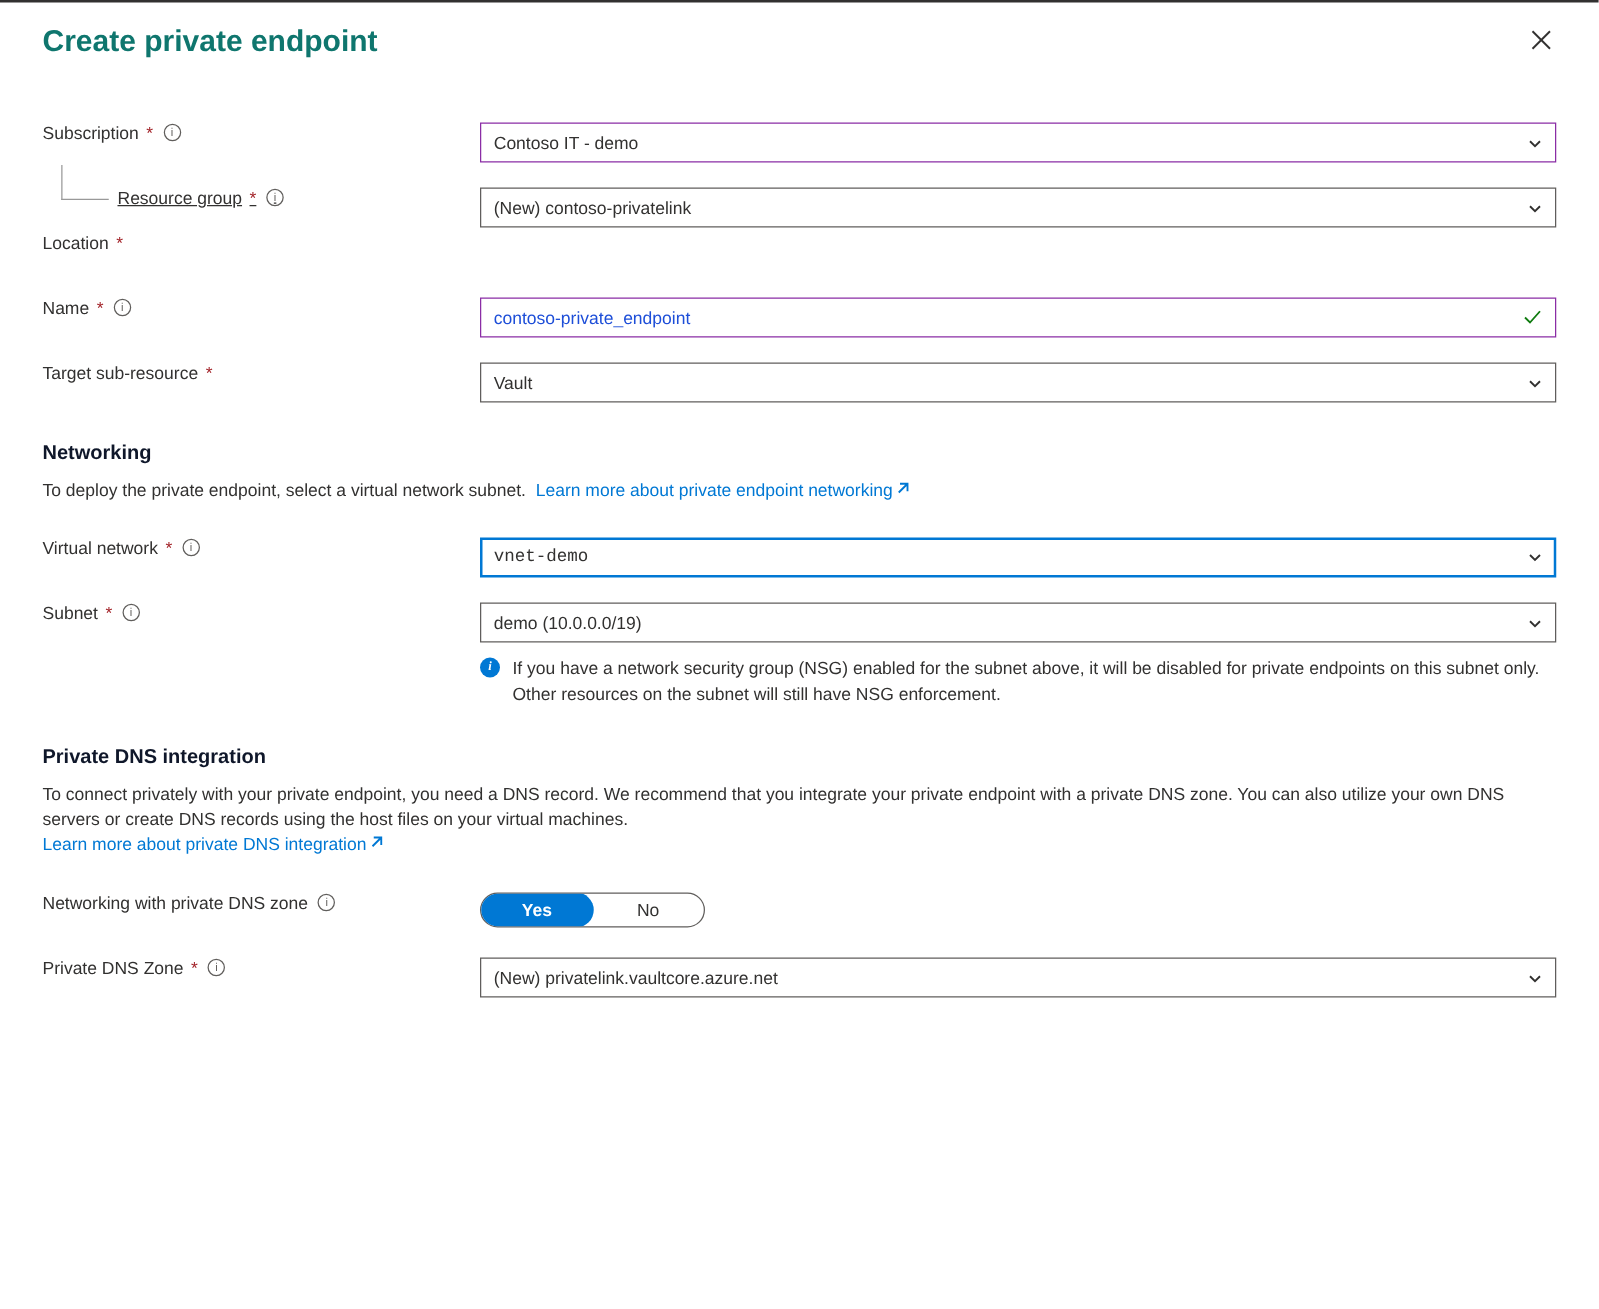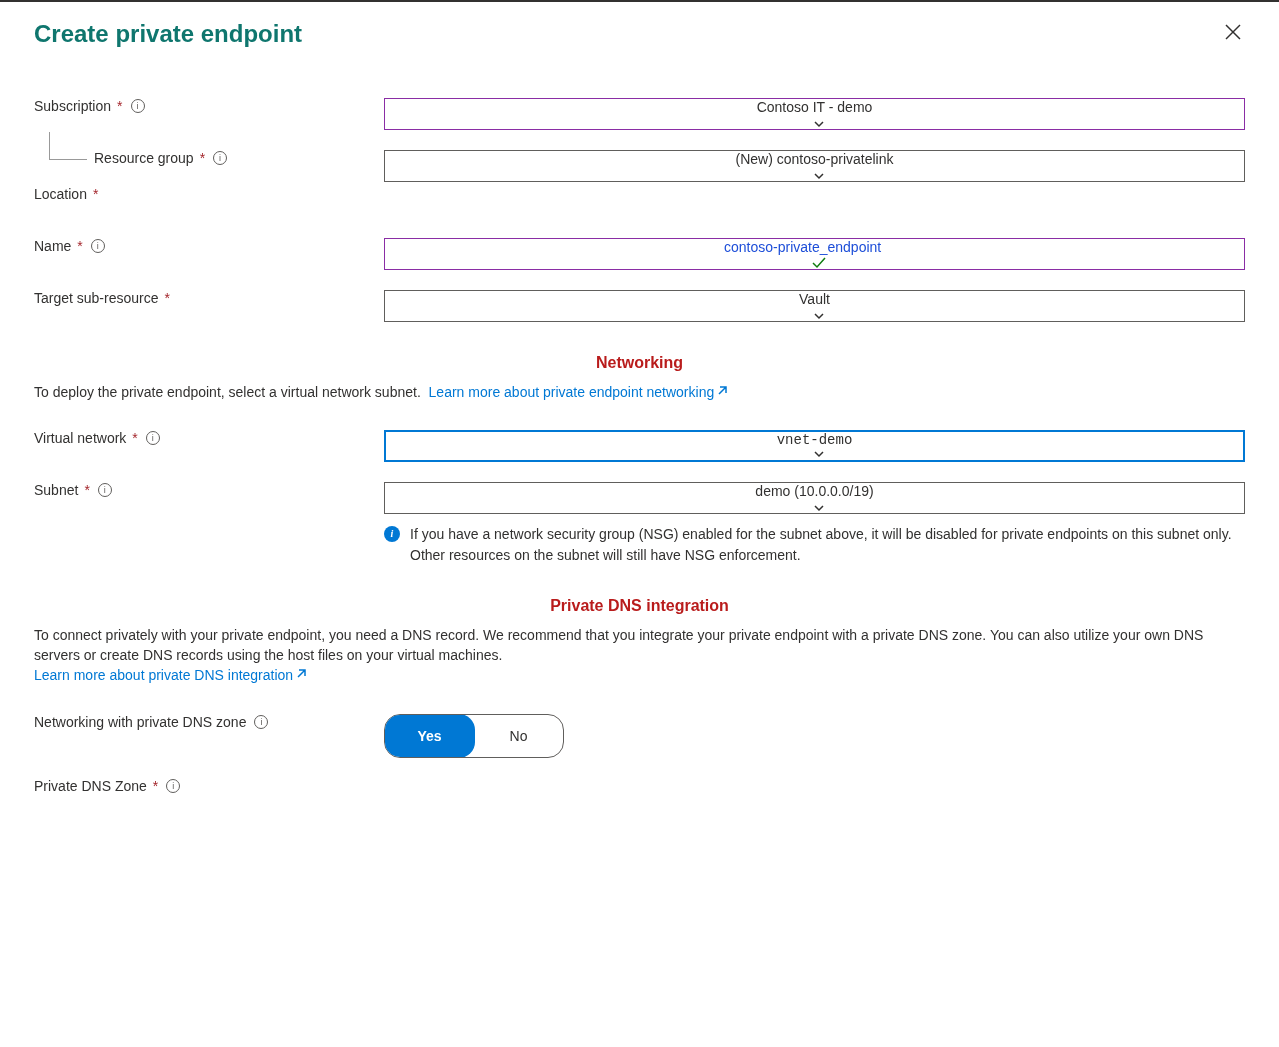--- a/index.html
+++ b/index.html
@@ -57,20 +57,21 @@
       width: 350px;
       display: flex;
       align-items: center;
       gap: 4px;
       font-size: 14px;
       color: #323130;
     }
     .label-col.indented {
       padding-left: 60px;
       position: relative;
+      text-decoration: underline;
     }
     .tree-connector {
       position: absolute;
       left: 15px;
       top: -18px;
       width: 38px;
       height: 28px;
       border-left: 1px solid #999;
       border-bottom: 1px solid #999;
     }
@@ -101,21 +102,20 @@
       border: 1px solid #605e5c;
       padding: 0 10px;
       font-size: 14px;
       background: #fff;
       color: #323130;
       display: flex;
       align-items: center;
       justify-content: space-between;
       cursor: pointer;
       position: relative;
-      flex-direction: column;
     }
     .select-box.highlighted {
       border: 1px solid #8a2da5;
     }
     .select-box.focused {
       border: 2px solid #0078d4;
       padding: 0 9px;
       font-family: Liberation Mono, monospace;
     }
     .text-input {
@@ -165,24 +165,23 @@
       font-size: 14px;
     }
     .create-new-link {
       display: block;
       margin-top: 4px;
       padding-left: 0;
     }
     .section-heading {
       font-size: 16px;
       font-weight: 600;
-      color: #b91c1c;
+      color: #0f172a;
       margin-top: 32px;
       margin-bottom: 10px;
-      text-align: center;
     }
     .section-desc {
       font-size: 14px;
       color: #323130;
       margin-bottom: 28px;
       line-height: 1.45;
     }
     .info-box {
       display: flex;
       align-items: flex-start;
@@ -205,21 +204,21 @@
       justify-content: center;
       margin-top: 2px;
       font-style: italic;
       font-family: Georgia, serif;
     }
     .toggle-group {
       display: inline-flex;
       border: 1px solid #605e5c;
       border-radius: 16px;
       overflow: hidden;
-      height: 44px;
+      height: 28px;
       width: 180px;
     }
     .toggle-option {
       flex: 1;
       display: flex;
       align-items: center;
       justify-content: center;
       font-size: 14px;
       cursor: pointer;
       padding: 0 20px;
@@ -413,15 +412,25 @@
       </div>
     </div>
   </div>
 
   <div class="form-row">
     <div class="label-col">
       <span>Private DNS Zone</span>
       <span class="required">*</span>
       <span class="info-icon">i</span>
     </div>
+    <div class="input-col">
+      <div class="select-box">
+        <span>(New) privatelink.vaultcore.azure.net</span>
+        <span class="chevron-down">
+          <svg viewBox="0 0 12 12">
+              <polyline points="2,4 6,8 10,4"></polyline>
+            </svg>
+        </span>
+      </div>
+    </div>
   </div>
 
 </div>
 
 </body></html>

